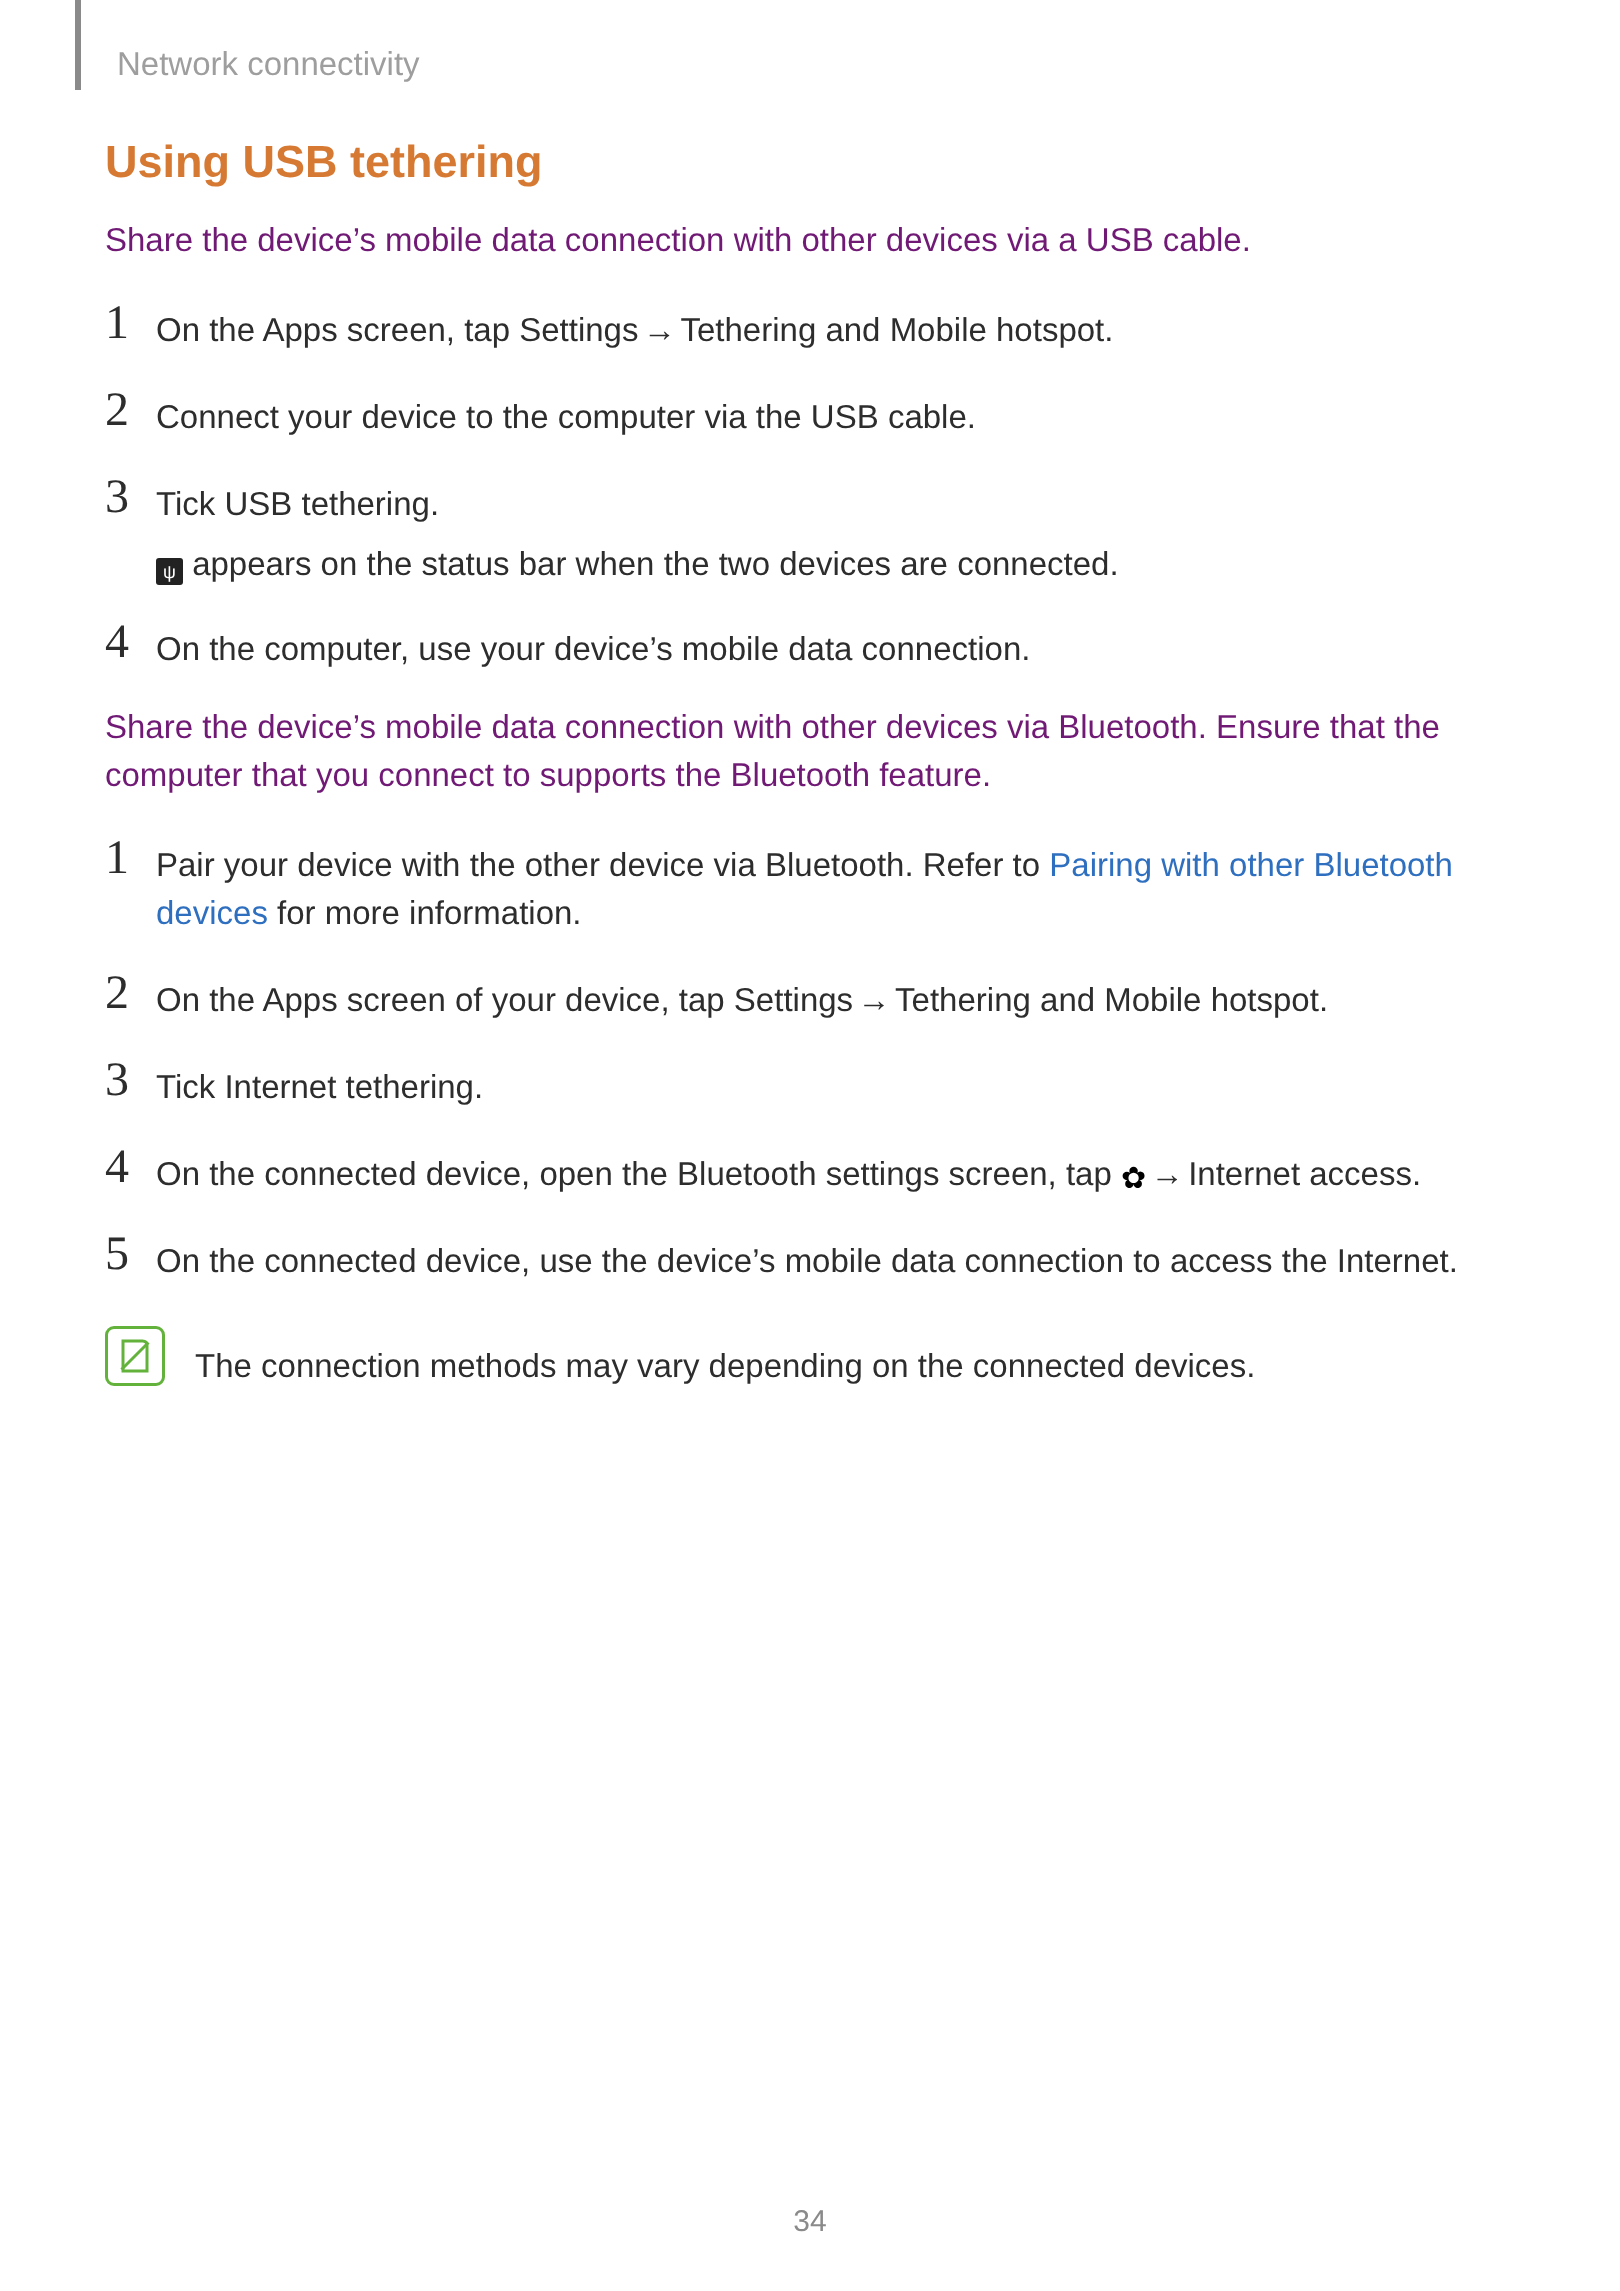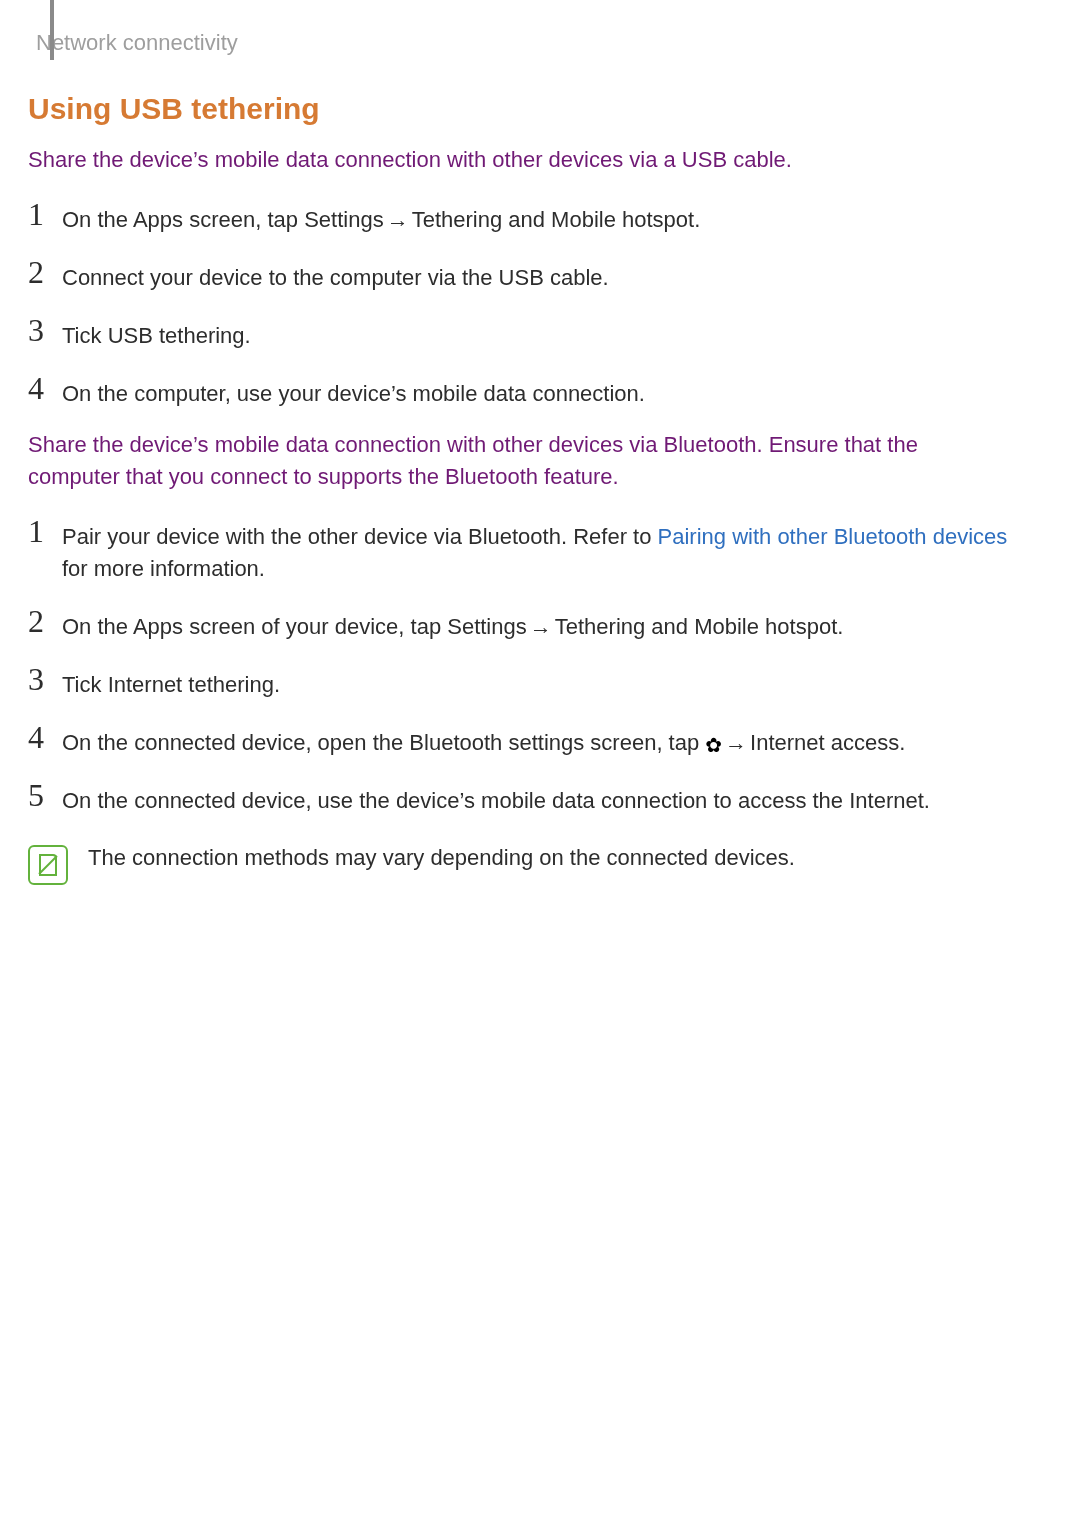--- a/index.html
+++ b/index.html
@@ -10,21 +10,21 @@
     height: 1527px;
     background: #fff;
     font-family: "Segoe UI", "Helvetica Neue", Arial, sans-serif;
     color: #262626;
   }
   .page {
     position: relative;
     width: 1080px;
     height: 1527px;
     box-sizing: border-box;
-    padding: 30px 70px 0 28px;
+    padding: 30px 70px 0 70px;
   }
   
   .corner {
     position: absolute;
     left: 50px;
     top: 0;
     width: 4px;
     height: 60px;
     background: #8a8a8a;
   }
@@ -105,21 +105,21 @@
   }
   .icon-bt-tether {
     display: inline-block;
     font-size: 20px;
     line-height: 1;
     vertical-align: -2px;
     color: #000;
   }
   .note-row {
     display: flex;
-    align-items: flex-start;
+    align-items: flex-end;
     margin-top: 28px;
   }
   .note-icon {
     width: 36px;
     height: 36px;
     border: 2px solid #63b23c;
     border-radius: 6px;
     display: flex;
     align-items: center;
     justify-content: center;
@@ -161,20 +161,23 @@
       </div>
     </li>
     <li>
       <div class="step-num">2</div>
       <div class="step-body">Connect your device to the computer via the USB cable.</div>
     </li>
     <li>
       <div class="step-num">3</div>
       <div class="step-body">
         <span>Tick </span><b>USB tethering</b><span>.</span>
+        <span class="sub">
+          <span class="icon-box">ψ</span><span> appears on the status bar when the two devices are connected.</span>
+        </span>
       </div>
     </li>
     <li>
       <div class="step-num">4</div>
       <div class="step-body">On the computer, use your device’s mobile data connection.</div>
     </li>
   </ol>
 
   <p class="intro">Share the device’s mobile data connection with other devices via Bluetooth. Ensure that the computer that you connect to supports the Bluetooth feature.</p>
 
@@ -212,13 +215,14 @@
   <div class="note-row">
     <div class="note-icon">
       <svg width="26" height="26" viewBox="0 0 26 26">
         <path d="M5 3 L18 3 Q21 3 21 6 L21 23 L5 23 Z" fill="none" stroke="#63b23c" stroke-width="2"></path>
         <path d="M4 22 L22 4" stroke="#63b23c" stroke-width="2"></path>
       </svg>
     </div>
     <div class="note-text">The connection methods may vary depending on the connected devices.</div>
   </div>
 
+  <div class="page-number">34</div>
 </div>
 
 </body></html>

